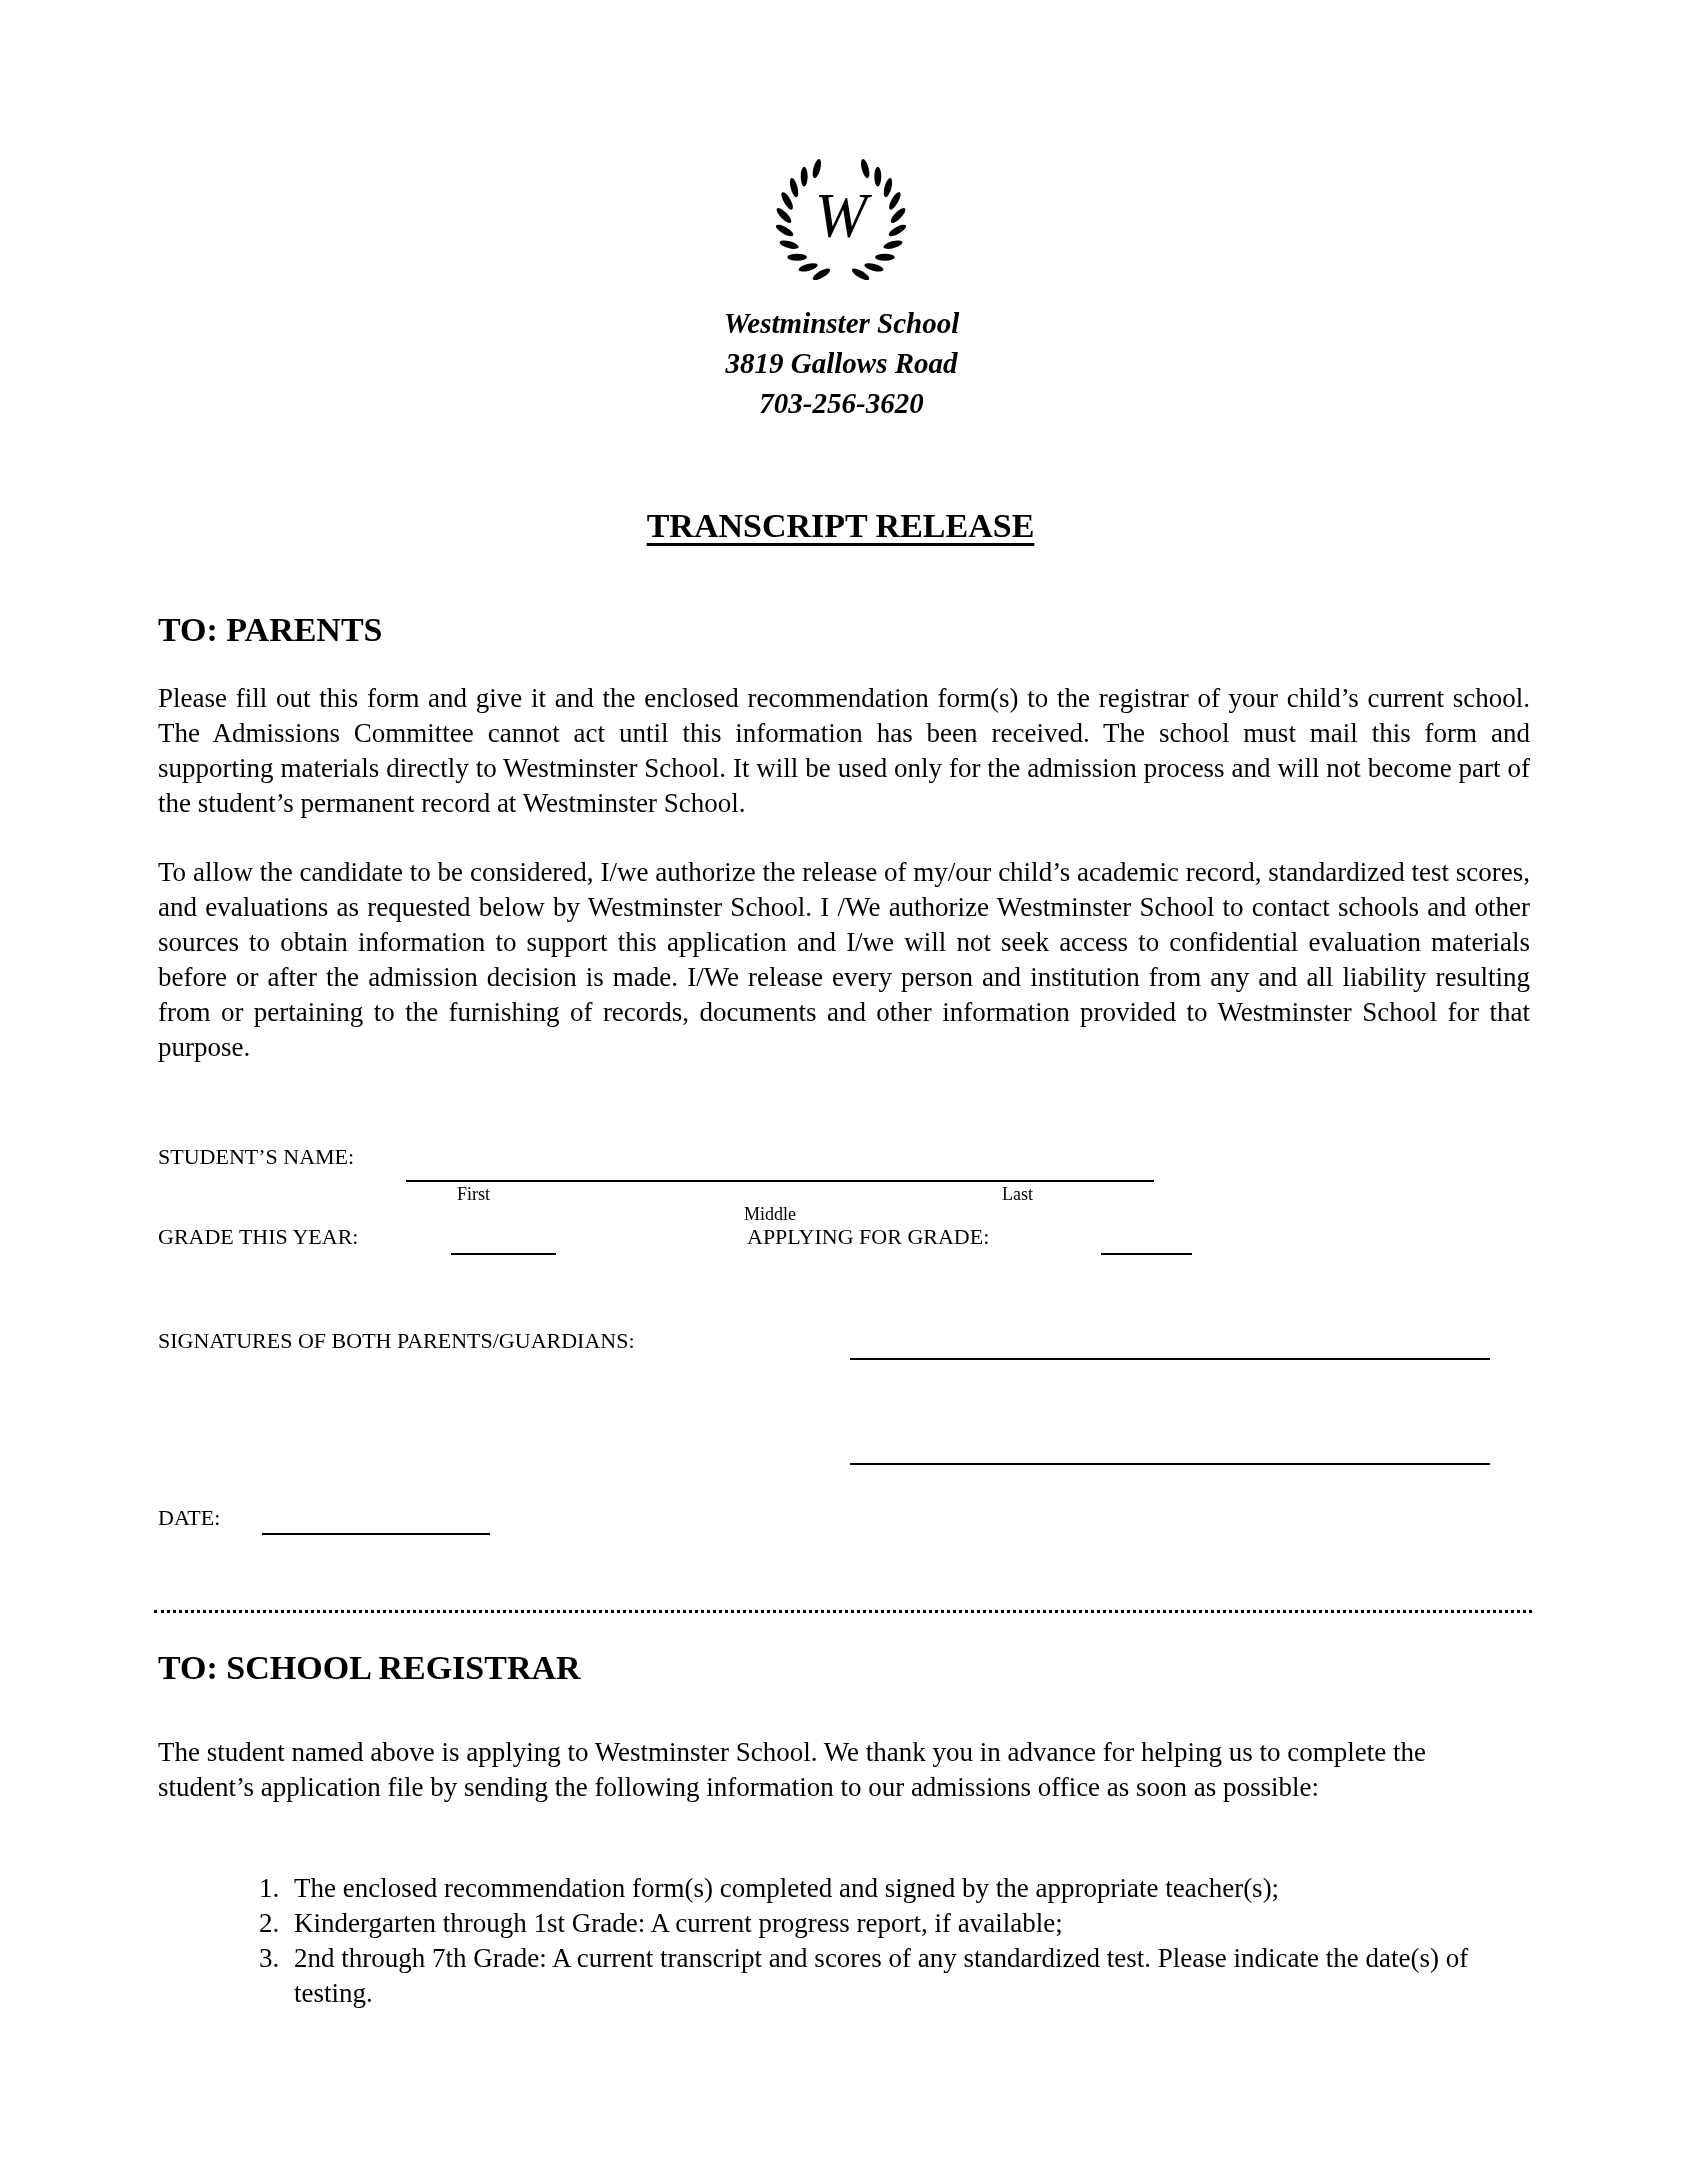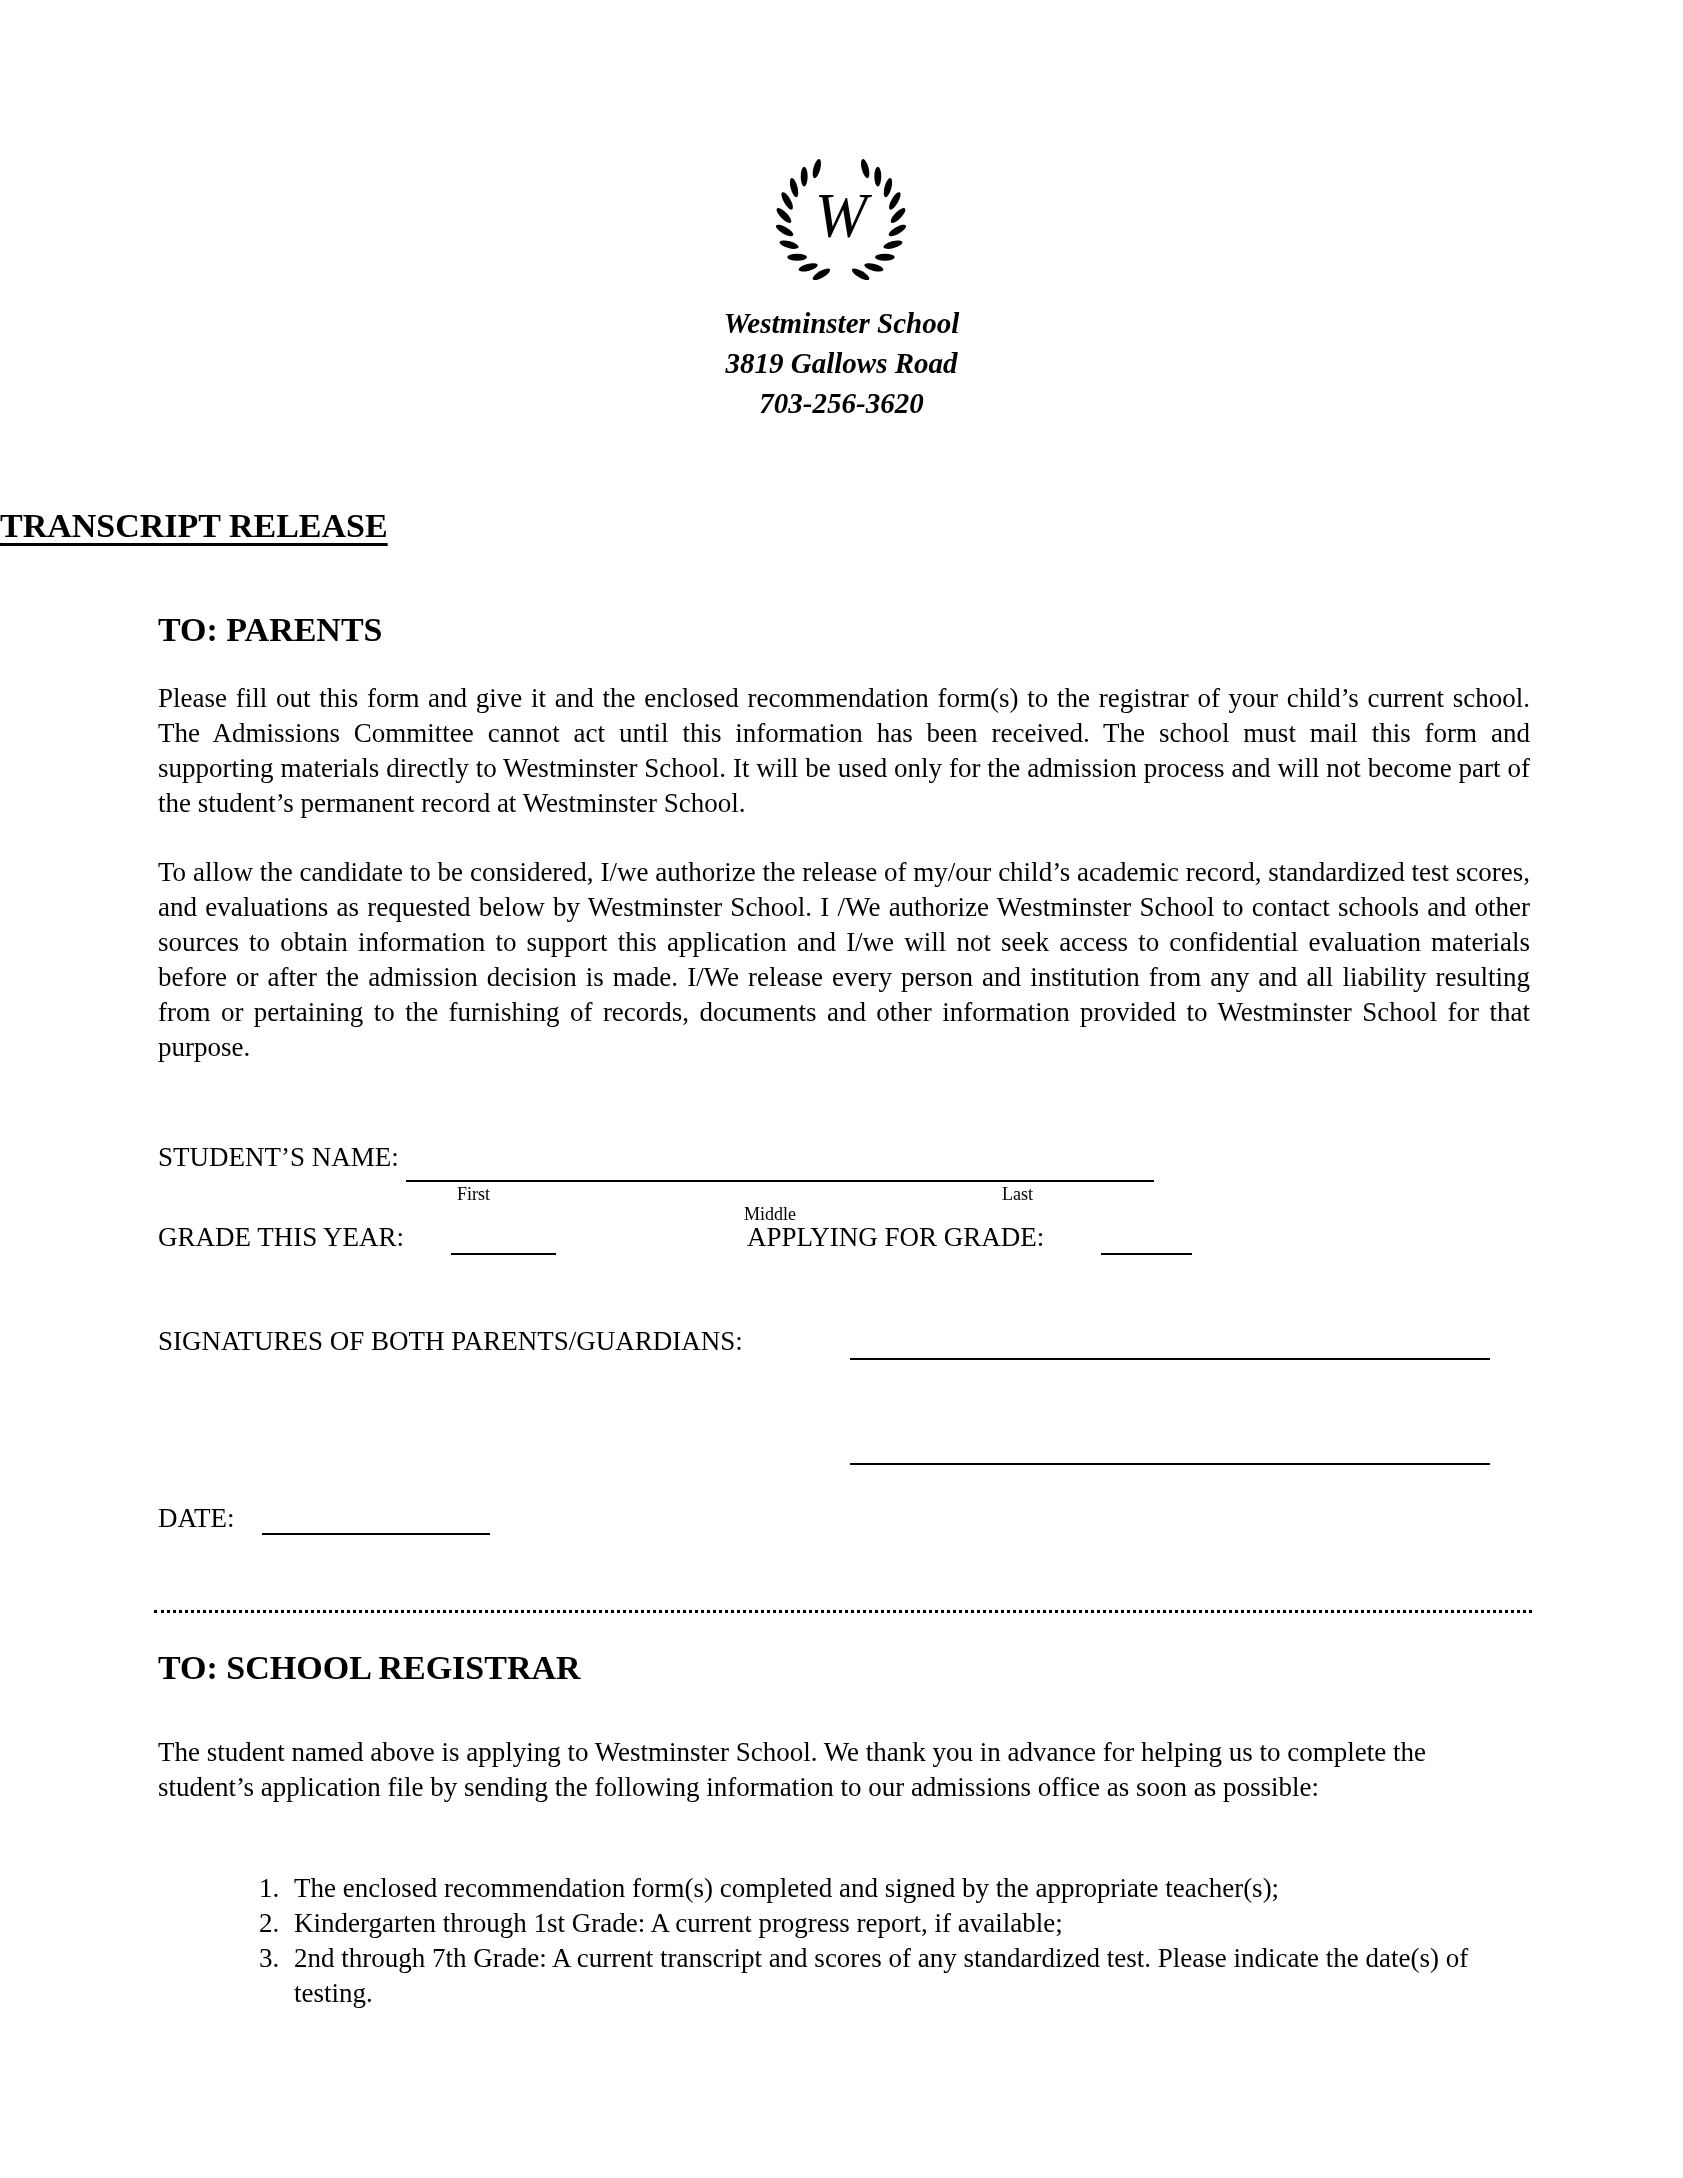--- a/index.html
+++ b/index.html
@@ -8,30 +8,30 @@
       font-family: "Liberation Serif", "DejaVu Serif", serif; color: #000;
     }
     .abs { position: absolute; }
     .logo { left: 762px; top: 149px; width: 158px; height: 139px; }
     .addr {
       left: 594px; width: 495px; text-align: center;
       font-family: "Liberation Serif", serif; font-style: italic; font-weight: bold;
       font-size: 29px; line-height: 40px; top: 303px;
     }
     .title {
-      left: 0; width: 1681px; top: 507px;
+      left: 0; width: 1681px; text-align: center; top: 507px;
       font-weight: bold; font-size: 34px; text-decoration: underline;
       text-decoration-thickness: 3px; text-underline-offset: 6px;
     }
     .heading { left: 158px; font-weight: bold; font-size: 34px; line-height: 40px; }
     .para {
       left: 158px; width: 1372px; font-size: 27px; line-height: 35px;
       text-align: justify;
     }
-    .label { font-size: 27px; line-height: 32px; white-space: nowrap; }
+    .label { font-size: 22px; line-height: 32px; white-space: nowrap; }
     .line { border-bottom: 2px solid #000; height: 0; }
     .sub { font-size: 18px; line-height: 20px; }
     .dotted { left: 154px; width: 1378px; top: 1610px; border-top: 3px dotted #000; height: 0; }
     .list { left: 259px; width: 1277px; font-size: 27px; line-height: 35px; }
     .list-item { display: flex; }
     .list-item .num { width: 35px; flex: none; }
     .list-item .txt { flex: 1; }
   </style>
 </head>
 <body>

